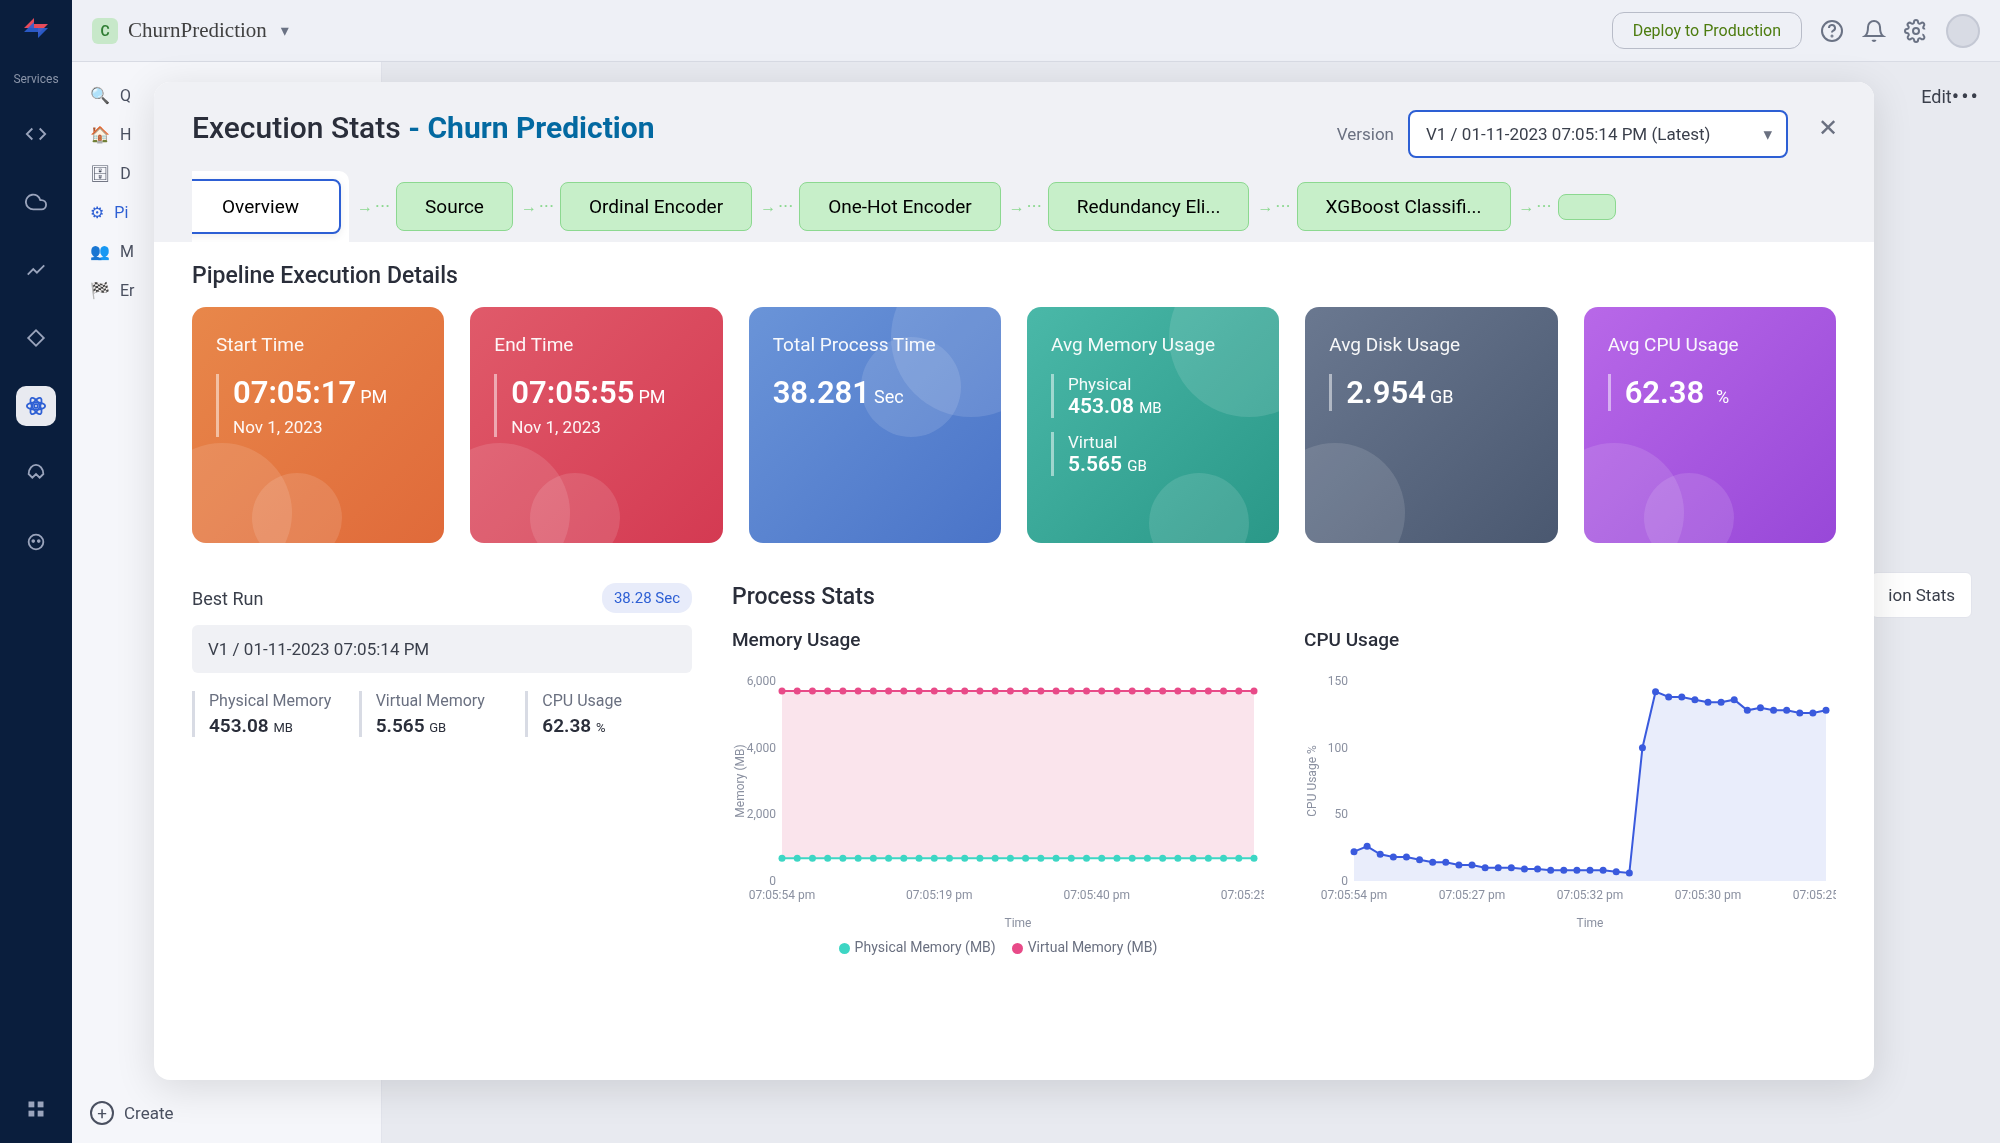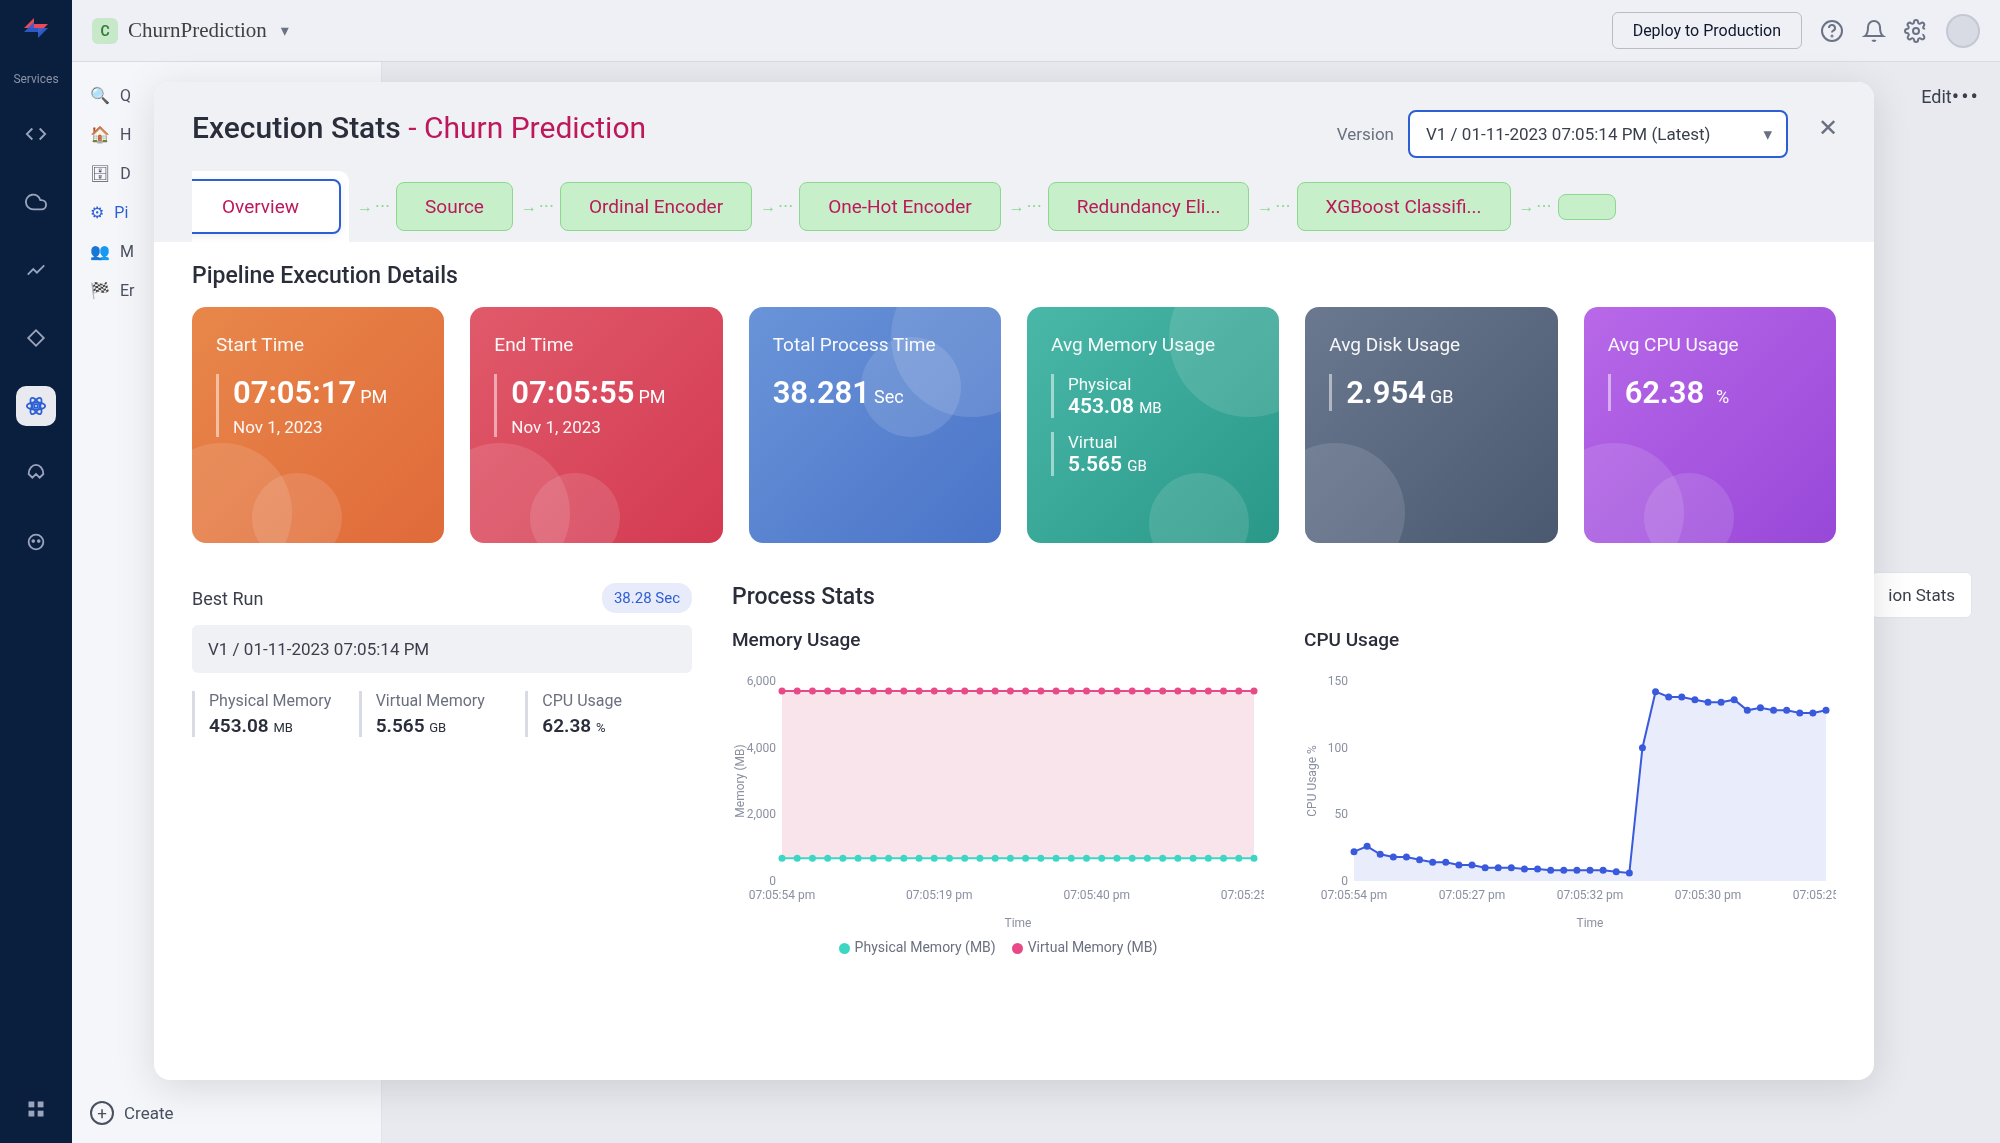--- a/index.html
+++ b/index.html
@@ -13,50 +13,50 @@
 .rail .rail-icon.active { background: #e8eaf0; color: #2d5fd4; }
 .rail .rail-bottom { position: absolute; bottom: 14px; left: 0; right: 0; display: flex; justify-content: center; }
 
 
 .topbar { position: absolute; left: 72px; right: 0; top: 0; height: 62px; background: #eef0f6; border-bottom: 1px solid #d8dbe4; display: flex; align-items: center; padding: 0 20px; }
 .proj { display: flex; align-items: center; gap: 10px; }
 .proj-badge { width: 26px; height: 26px; background: #c7e8c9; border-radius: 6px; display: flex; align-items: center; justify-content: center; color: #2e7d32; font-weight: 600; font-size: 14px; }
 .proj-name { font-size: 21px; color: #404040; font-family: Liberation Serif, serif; }
 .chev { color: #6a7284; margin-left: 4px; }
 .topbar-right { margin-left: auto; display: flex; align-items: center; gap: 18px; }
-.deploy-btn { border: 1.5px solid #b8bcc8; padding: 8px 20px; border-radius: 6px; background: transparent; color: #0f172a; font-size: 16px; cursor: pointer; }
+.deploy-btn { border: 1.5px solid #b8bcc8; padding: 8px 20px; border-radius: 12px; background: transparent; color: #4d7c0f; font-size: 16px; cursor: pointer; }
 .ticon { width: 24px; height: 24px; color: #6a7284; cursor: pointer; }
 .avatar { width: 34px; height: 34px; border-radius: 50%; background: #d8dbe4; border: 2px solid #c4c8d4; }
 
 
 .side2 { position: absolute; left: 72px; top: 62px; width: 310px; bottom: 0; background: #f5f6fa; border-right: 1px solid #e2e4ec; padding: 14px 0; }
 .side2 .row { display: flex; align-items: center; gap: 10px; padding: 10px 18px; color: #4a5060; font-size: 16px; cursor: pointer; }
 .side2 .row.active { color: #2d5fd4; }
 .side2 .create { position: absolute; bottom: 18px; left: 18px; display: flex; align-items: center; gap: 10px; color: #4a5060; font-size: 17px; cursor: pointer; }
 .side2 .create .plus { width: 24px; height: 24px; border: 2px solid #4a5060; border-radius: 50%; display: flex; align-items: center; justify-content: center; }
 
 
 .right-edge { position: absolute; right: 20px; top: 84px; display: flex; align-items: center; }
 .edit-link { font-size: 18px; color: #3a3f4b; cursor: pointer; }
 .more-dots { font-size: 22px; color: #3a3f4b; cursor: pointer; letter-spacing: 2px; }
 .ion-stats { position: absolute; right: 28px; top: 572px; background: #fff; border: 1px solid #e2e4ec; padding: 12px 16px; border-radius: 6px; font-size: 17px; color: #3a3f4b; }
 
 
 .modal { position: absolute; left: 154px; top: 82px; width: 1720px; height: 998px; background: #fff; border-radius: 16px; box-shadow: 0 8px 40px rgba(0,0,0,0.12); overflow: hidden; }
 .mod-head { background: #f0f1f5; padding: 28px 38px 0 38px; position: relative; }
 .mod-title { font-size: 30px; color: #2a2e3a; font-weight: 500; }
-.mod-title .light { color: #be185d; font-weight: 400; }
+.mod-title .light { color: #0369a1; font-weight: 700; }
 .close-x { position: absolute; right: 36px; top: 32px; font-size: 24px; color: #6a7080; cursor: pointer; }
 .version-wrap { position: absolute; right: 86px; top: 28px; display: flex; align-items: center; gap: 14px; }
 .version-label { color: #6a7080; font-size: 17px; }
 .version-sel { border: 2px solid #2d5fd4; border-radius: 8px; padding: 12px 40px 12px 16px; background: #fff; color: #3a3f4b; font-size: 17px; min-width: 380px; cursor: pointer; position: relative; }
 .version-sel::after { content: '▾'; position: absolute; right: 14px; color: #6a7080; }
 
 .pills-row { display: flex; align-items: center; gap: 0; margin-top: 26px; overflow: hidden; }
-.pill { background: #c7efc9; border: 1px solid #8cd890; border-radius: 8px; padding: 12px 28px; font-size: 19px; color: #be185d; cursor: pointer; white-space: nowrap; }
+.pill { background: #c7efc9; border: 1px solid #8cd890; border-radius: 8px; padding: 12px 28px; font-size: 19px; color: #000000; cursor: pointer; white-space: nowrap; }
 .pill.overview { background: #fff; border: 2px solid #2d5fd4; border-radius: 8px; padding: 14px 40px; margin-right: 0; box-shadow: 0 2px 8px rgba(0,0,0,0.08); position: relative; z-index: 2; }
 .pill-wrap { background: #fff; padding: 8px; border-radius: 10px 10px 0 0; margin-left: -20px; }
 .dots { color: #8cd890; font-size: 18px; padding: 0 8px; letter-spacing: -2px; display: flex; align-items: center; }
 .dots::before { content: '→'; color: #8cd890; font-size: 16px; margin-right: 4px; }
 .flow-seg { display: flex; align-items: center; }
 
 .mod-body { padding: 20px 38px 30px 38px; background: #fff; }
 .sec-title { font-size: 23px; color: #2a2e3a; font-weight: 500; margin-bottom: 18px; }
 
 

